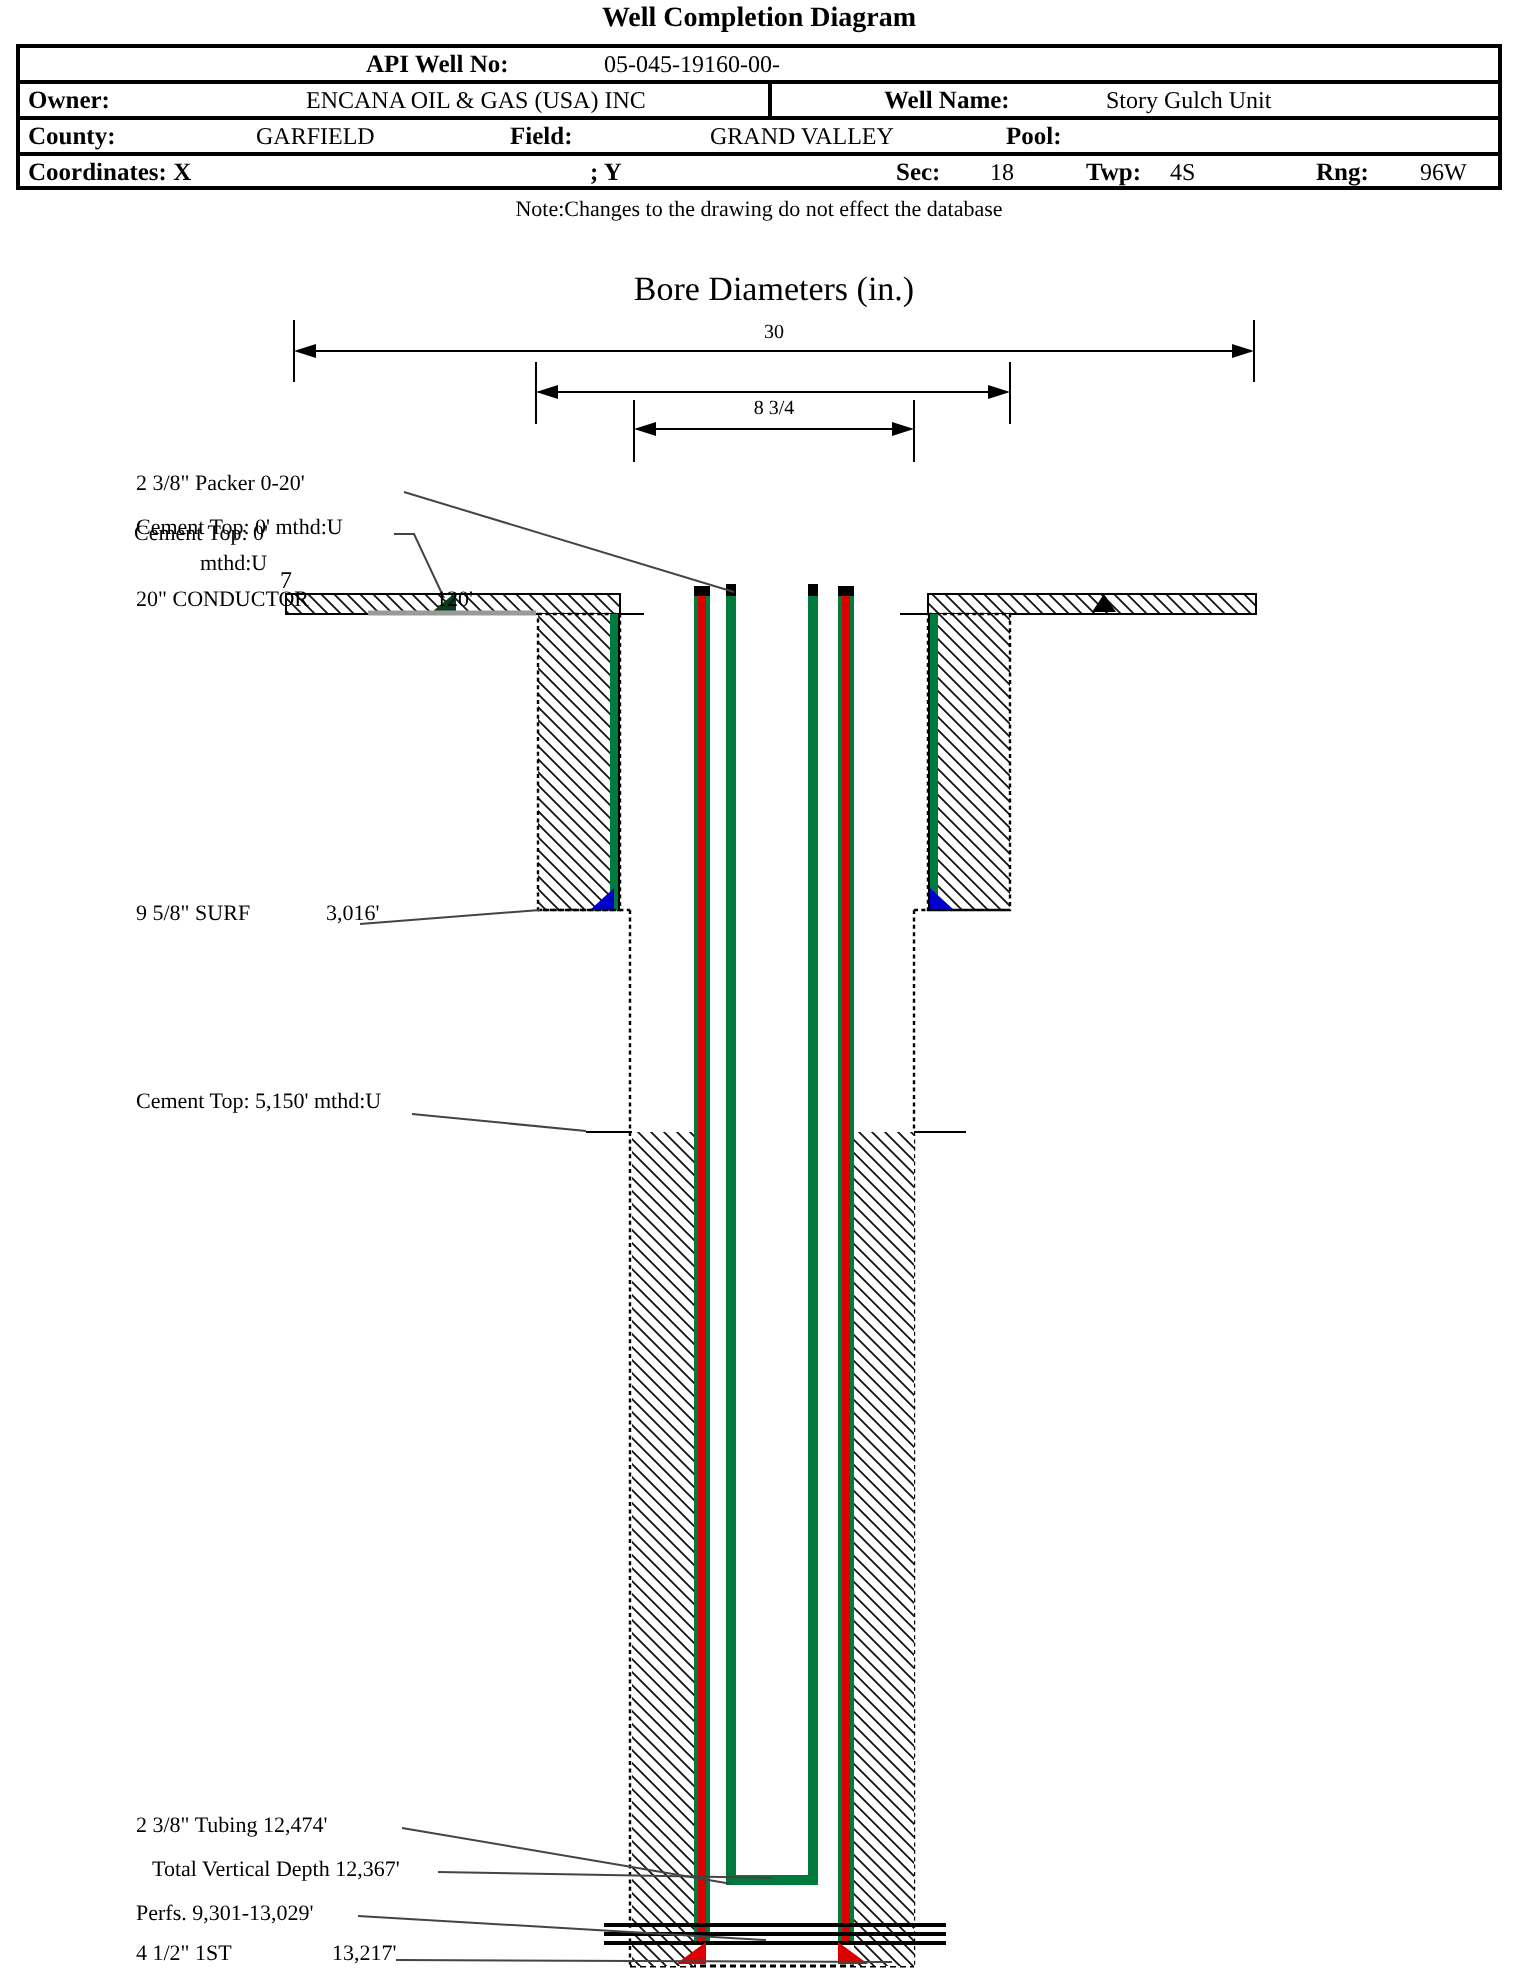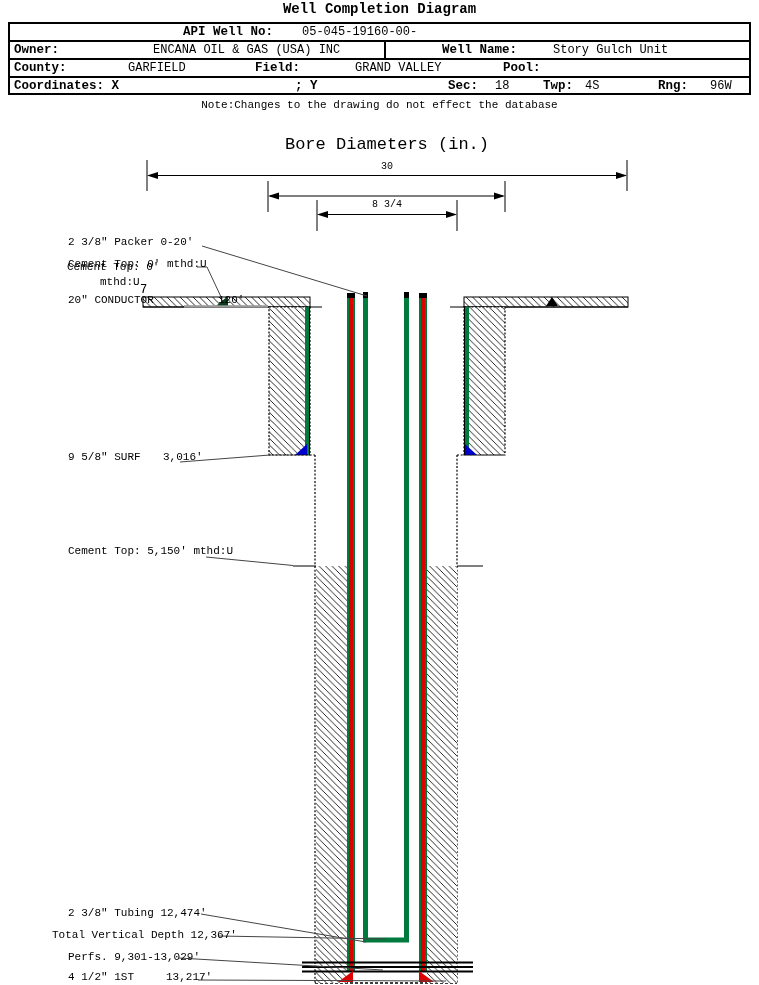--- a/index.html
+++ b/index.html
@@ -1,17 +1,17 @@
 <!DOCTYPE html>
 <html><head>
 <meta charset="utf-8">
 <style>
   html,body{margin:0;padding:0;background:#fff;}
   #page{position:relative;width:759px;height:985px;background:#fff;
-        font-family:Liberation Mono, monospace;color:#000;overflow:hidden;}
+        font-family:Liberation Serif, serif;color:#000;overflow:hidden;}
   #draw{position:absolute;left:0;top:0;}
   .txt{position:absolute;white-space:pre;line-height:1.1;}
   .t11{font-size:11px;}
   
   #title{left:0;top:2px;width:759px;font-size:14px;font-weight:bold;text-align:center;}
   #htable{position:absolute;left:8px;top:22px;width:739px;height:69px;border:2px solid #000;}
   #htable .sep{position:absolute;left:0;width:100%;height:2px;background:#000;}
   #htable .cell{position:absolute;font-size:12px;white-space:pre;}
   #htable .lab{font-weight:bold;font-size:12.5px;}
   #vdiv{position:absolute;width:2px;background:#000;}
@@ -164,18 +164,18 @@
   <div class="txt t11" style="left:68px;top:258px;">Cement Top: 0' mthd:U</div>
   <div class="txt t11" style="left:67px;top:261px;">Cement Top: 0'</div>
   <div class="txt t11" style="left:100px;top:276px;">mthd:U</div>
   <div class="txt" style="left:140px;top:284px;font-size:12px;">7</div>
   <div class="txt t11" style="left:68px;top:294px;">20" CONDUCTOR</div>
   <div class="txt t11" style="left:218px;top:294px;">120'</div>
   <div class="txt t11" style="left:68px;top:451px;">9 5/8" SURF</div>
   <div class="txt t11" style="left:163px;top:451px;">3,016'</div>
   <div class="txt t11" style="left:68px;top:545px;">Cement Top: 5,150' mthd:U</div>
   <div class="txt t11" style="left:68px;top:907px;">2 3/8" Tubing 12,474'</div>
-  <div class="txt t11" style="left:52px;top:929px;text-align:center;">Total Vertical Depth 12,367'</div>
+  <div class="txt t11" style="left:76px;top:929px;text-align:center;">Total Vertical Depth 12,367'</div>
   <div class="txt t11" style="left:68px;top:951px;">Perfs. 9,301-13,029'</div>
   <div class="txt t11" style="left:68px;top:971px;">4 1/2" 1ST</div>
   <div class="txt t11" style="left:166px;top:971px;">13,217'</div>
 
 </div>
 
 </body></html>

